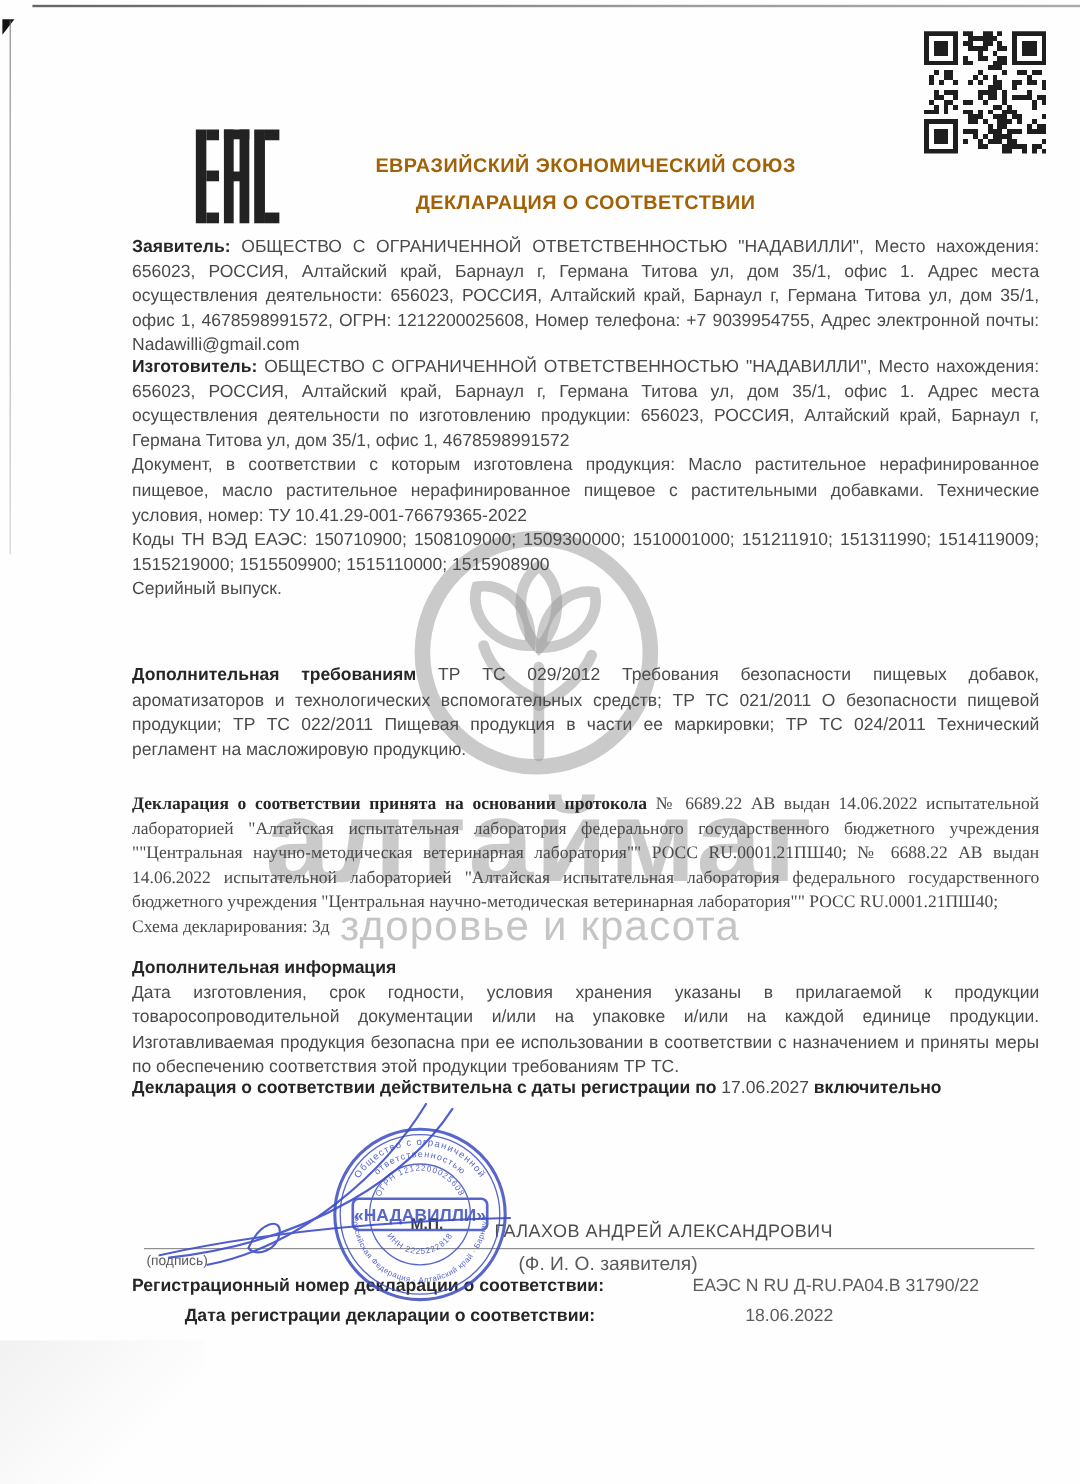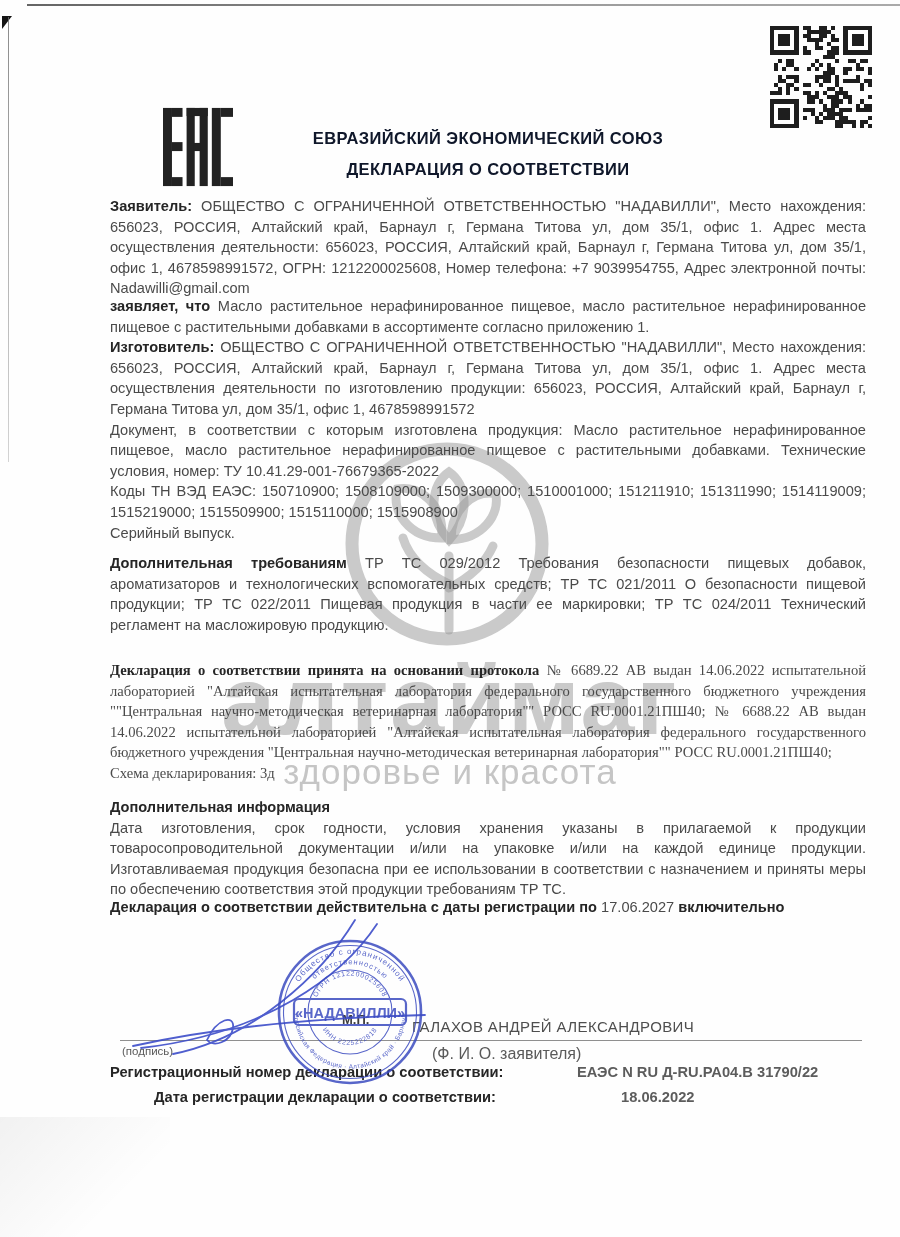--- a/index.html
+++ b/index.html
@@ -11,21 +11,21 @@
   .scan-corner{position:absolute;left:2px;top:16px;width:0;height:0;
         border-top:13px solid #141414;border-right:10px solid transparent;}
   .scan-left-line{position:absolute;left:8px;top:17px;width:1px;height:445px;
         background:linear-gradient(#6f6f6f,#c9c9c9);opacity:.8;}
   .scan-shadow{position:absolute;left:0;bottom:0;width:170px;height:120px;
         background:linear-gradient(135deg,rgba(0,0,0,.05),rgba(0,0,0,0) 70%);}
   
   .eac-logo{position:absolute;left:163px;top:107px;}
   .qr{position:absolute;left:770px;top:26px;width:102px;height:102px;}
   .title{position:absolute;left:110px;width:756px;text-align:center;font-weight:bold;
-        font-size:16.5px;letter-spacing:.4px;color:#0f172a;z-index:2;}
+        font-size:16.5px;letter-spacing:.4px;color:#a16207;z-index:2;}
   .t1{top:129px;} .t2{top:160px;}
   
   .para{position:absolute;left:110px;width:756px;text-align:justify;
         font-size:14.6px;line-height:20.6px;color:#4a4a4a;z-index:2;}
   .para p{margin:0;}
   .lbl{font-weight:bold;color:#262626;}
   .blockA{top:196px;} .blockB{top:296px;} .blockC{top:553px;}
   .blockD{top:660px;font-family:Liberation Serif, serif;} .blockE{top:797px;} .blockF{top:897px;}
   
   .wm{position:absolute;z-index:1;color:rgba(148,148,148,.55);}
@@ -38,21 +38,21 @@
   .sign-line{position:absolute;left:120px;top:1040px;width:742px;height:1px;background:#8f8f8f;z-index:2;}
   .sign-label{position:absolute;left:122px;top:1045px;font-size:11.5px;color:#5a5a5a;z-index:2;}
   .fio-name{position:absolute;left:412px;top:1018px;font-size:15px;letter-spacing:.4px;color:#4e4e4e;z-index:2;}
   .fio-label{position:absolute;left:432px;top:1045px;font-size:16px;color:#5a5a5a;z-index:2;}
   .mp{position:absolute;left:342px;top:1012px;font-size:13px;color:#3c3c3c;z-index:2;font-weight:bold;}
   .signature{position:absolute;left:115px;top:918px;z-index:4;}
   .stamp{position:absolute;left:275px;top:937px;z-index:5;opacity:.85;}
   .reg-row{position:absolute;left:110px;width:756px;font-size:14.7px;z-index:2;}
   .reg1{top:1064px;} .reg2{top:1089px;margin-left:44px;}
   .reg-row .lbl{font-size:14.7px;}
-  .reg-val{position:absolute;left:467px;top:0;font-weight:bold;color:#5c5c5c;}
+  .reg-val{position:absolute;left:467px;top:0;font-weight:normal;color:#5c5c5c;}
 </style>
 </head>
 <body>
 
 <div class="page">
 
   <div class="scan-top-line"></div>
   <div class="scan-corner"></div>
   <div class="scan-left-line"></div>
   <div class="scan-shadow"></div>
@@ -287,22 +287,20 @@
   </svg>
   <div class="wm wm-brand">алтаймаг</div>
   <div class="wm wm-tag">здоровье и красота</div>
 
   <div class="para blockA">
     <p><span class="lbl">Заявитель:</span>
        <span>ОБЩЕСТВО С ОГРАНИЧЕННОЙ ОТВЕТСТВЕННОСТЬЮ "НАДАВИЛЛИ", Место нахождения: 656023, РОССИЯ, Алтайский край, Барнаул г, Германа Титова ул, дом 35/1, офис 1. Адрес места осуществления деятельности: 656023, РОССИЯ, Алтайский край, Барнаул г, Германа Титова ул, дом 35/1, офис 1, 4678598991572, ОГРН: 1212200025608, Номер телефона: +7 9039954755, Адрес электронной почты: Nadawilli@gmail.com</span></p>
   </div>
 
   <div class="para blockB">
-    <p><span class="lbl">заявляет, что</span>
-       <span>Масло растительное нерафинированное пищевое, масло растительное нерафинированное пищевое с растительными добавками в ассортименте согласно приложению 1.</span></p>
     <p><span class="lbl">Изготовитель:</span>
        <span>ОБЩЕСТВО С ОГРАНИЧЕННОЙ ОТВЕТСТВЕННОСТЬЮ "НАДАВИЛЛИ", Место нахождения: 656023, РОССИЯ, Алтайский край, Барнаул г, Германа Титова ул, дом 35/1, офис 1. Адрес места осуществления деятельности по изготовлению продукции: 656023, РОССИЯ, Алтайский край, Барнаул г, Германа Титова ул, дом 35/1, офис 1, 4678598991572</span></p>
     <p><span>Документ, в соответствии с которым изготовлена продукция: Масло растительное нерафинированное пищевое, масло растительное нерафинированное пищевое с растительными добавками. Технические условия, номер: ТУ 10.41.29-001-76679365-2022</span></p>
     <p><span>Коды ТН ВЭД ЕАЭС: 150710900; 1508109000; 1509300000; 1510001000; 151211910; 151311990; 1514119009; 1515219000; 1515509900; 1515110000; 1515908900</span></p>
     <p><span>Серийный выпуск.</span></p>
   </div>
 
   <div class="para blockC">
     <p><span class="lbl">Дополнительная требованиям</span>
        <span>ТР ТС 029/2012 Требования безопасности пищевых добавок, ароматизаторов и технологических вспомогательных средств; ТР ТС 021/2011 О безопасности пищевой продукции; ТР ТС 022/2011 Пищевая продукция в части ее маркировки; ТР ТС 024/2011 Технический регламент на масложировую продукцию.</span></p>

